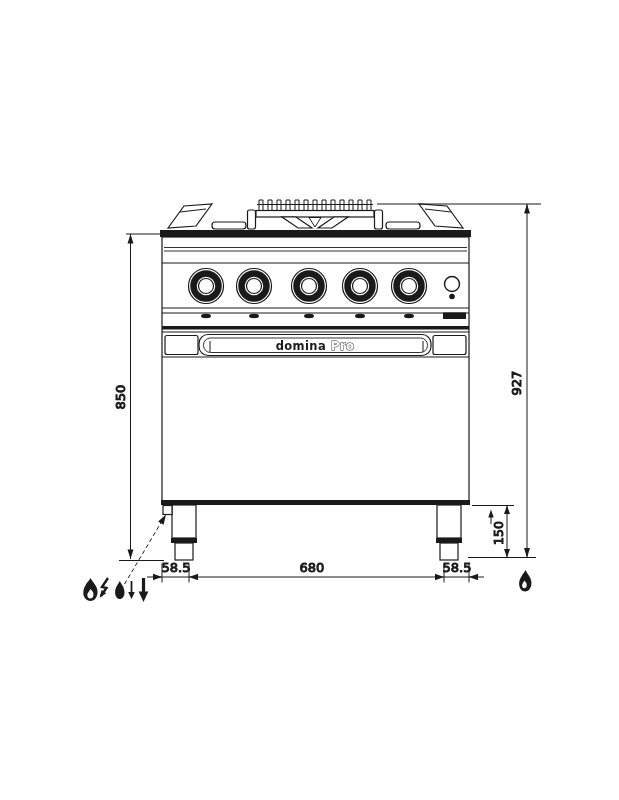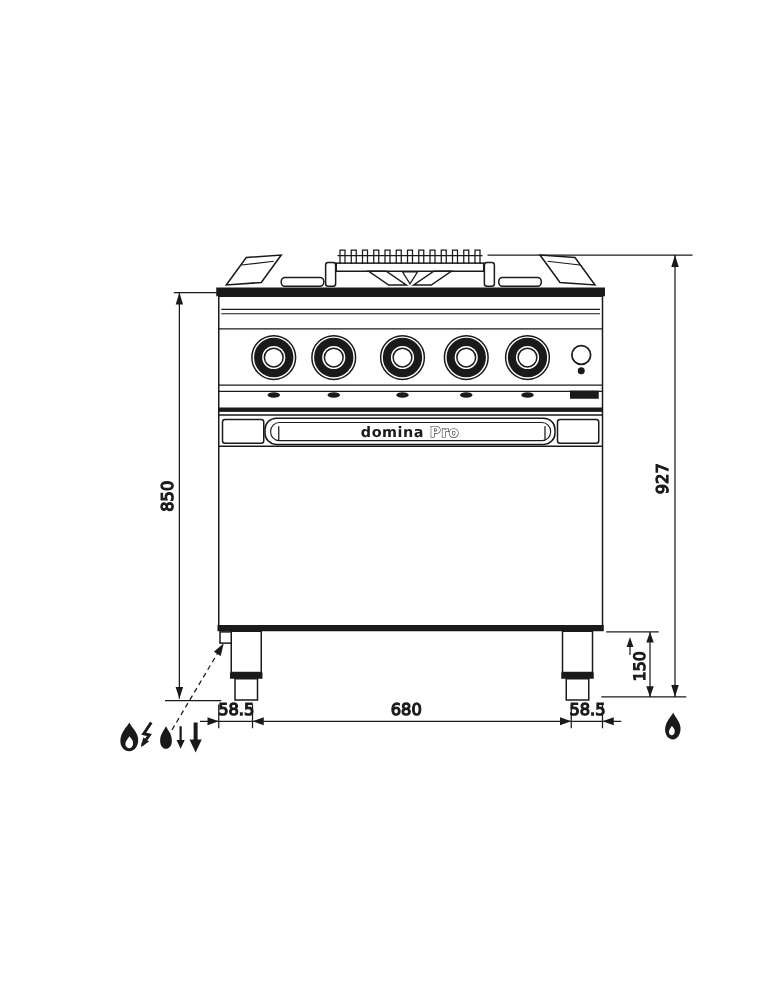--- a/index.html
+++ b/index.html
@@ -1,17 +1,17 @@
 <!DOCTYPE html>
 <html><head>
 <meta charset="utf-8">
 <style>
   html,body{margin:0;padding:0;background:#fff;}
   .canvas{width:574px;height:800px;background:#ffffff;position:relative;overflow:hidden;
-          font-family:"DejaVu Sans", sans-serif;padding-left:13px;}
+          font-family:"DejaVu Sans", sans-serif;}
   svg text{font-family:"DejaVu Sans", sans-serif;fill:#1a1a1a;}
   .dimtext{font-size:13px;}
   .dimtext-sm{font-size:12.5px;}
   .brand{font-size:11.5px;font-weight:bold;letter-spacing:.4px;}
 </style>
 </head>
 <body>
 
 <div class="canvas">
 <svg width="619" height="800" viewBox="0 0 619 800">

